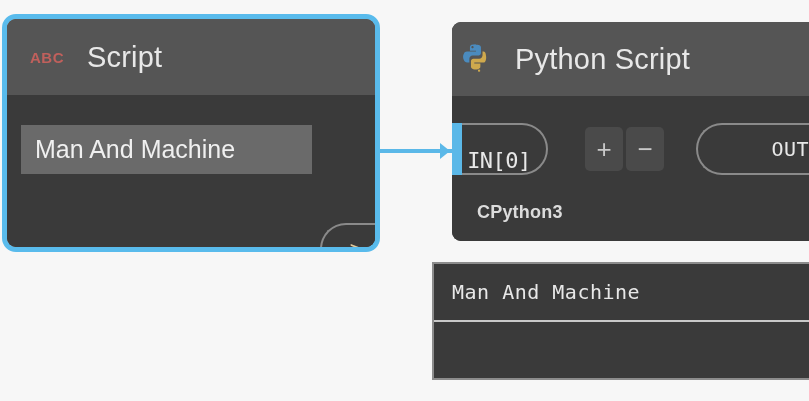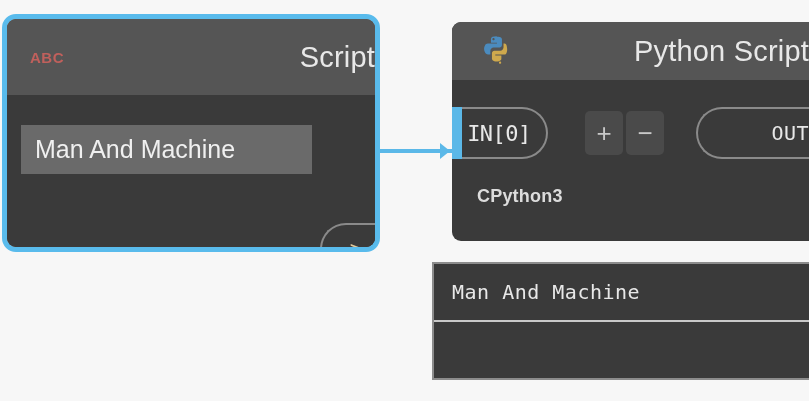--- a/index.html
+++ b/index.html
@@ -67,21 +67,20 @@
     background: #3a3a3a;
     border-radius: 9px;
     overflow: hidden;
     box-sizing: border-box;
   }
   .node-header {
     background: #555555;
     display: flex;
     align-items: center;
     box-sizing: border-box;
-    justify-content: space-between;
   }
   .node-body {
     position: relative;
     background: #3a3a3a;
     box-sizing: border-box;
   }
 
   
   #string-node {
     left: 7px;
@@ -152,22 +151,22 @@
 
   
   #python-node {
     left: 452px;
     top: 22px;
     width: 357px;
     height: 219px;
     border-radius: 9px 0 0 9px;
   }
   #python-node .node-header {
-    height: 58px;
-    padding-left: 28px;
+    height: 74px;
+    padding-left: 7px;
   }
   #python-node .node-title {
     font-size: 29px;
     margin-left: 22px;
   }
   #python-node .node-body {
     height: 145px;
   }
 
   .py-logo {
@@ -182,21 +181,21 @@
     left: 0px;
     top: 27px;
     width: 96px;
     height: 52px;
     background: #3a3a3a;
     border: 2px solid #8a8a8a;
     border-left: none;
     border-radius: 0 26px 26px 0;
     box-sizing: border-box;
     display: flex;
-    align-items: center;
+    align-items: flex-end;
     justify-content: center;
   }
   .port-in-label {
     color: #e8e8e8;
     font-size: 22px;
     font-family: "DejaVu Sans Mono", monospace;
     letter-spacing: -0.5px;
   }
   .port-in-connected {
     position: absolute;

